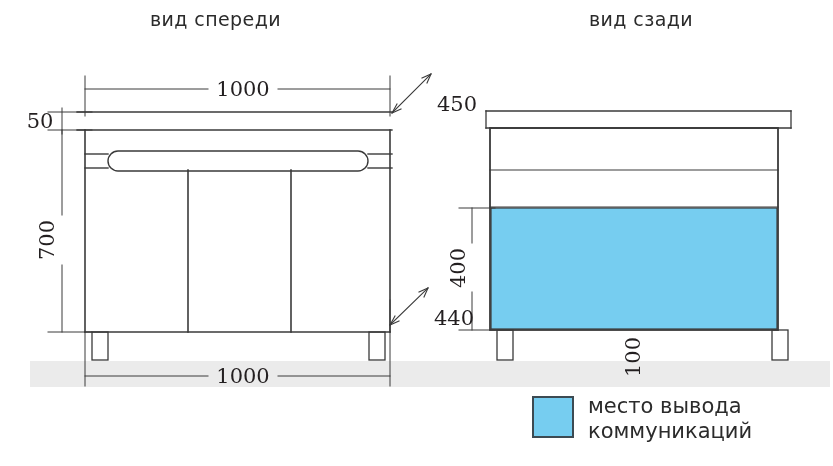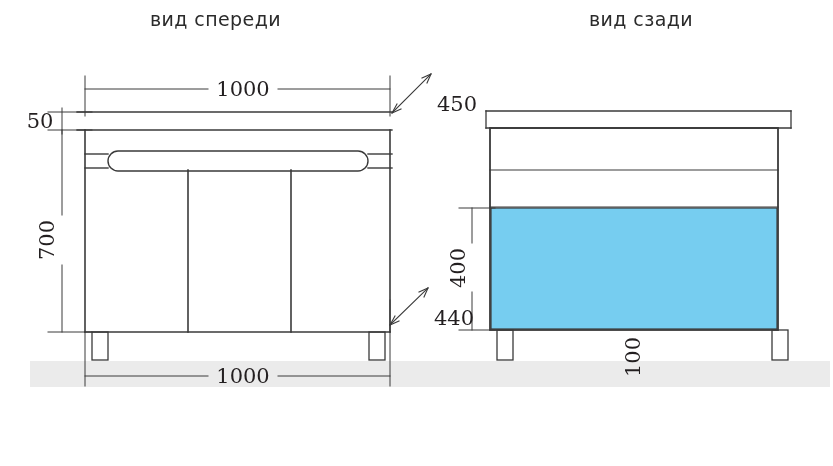--- a/index.html
+++ b/index.html
@@ -201,14 +201,21 @@
 
       <text x="243" y="383" text-anchor="middle">1000</text>
 
       <text x="465" y="268" text-anchor="middle" transform="rotate(-90 465 268)">400</text>
 
       <text x="640" y="357" text-anchor="middle" transform="rotate(-90 640 357)">100</text>
 
     </g>
   </svg>
 
+  <div class="legend">
+    <div class="legend-swatch"></div>
+    <div class="legend-text">
+      <div>место вывода</div>
+      <div>коммуникаций</div>
+    </div>
+  </div>
 
 </div>
 
 </body></html>

